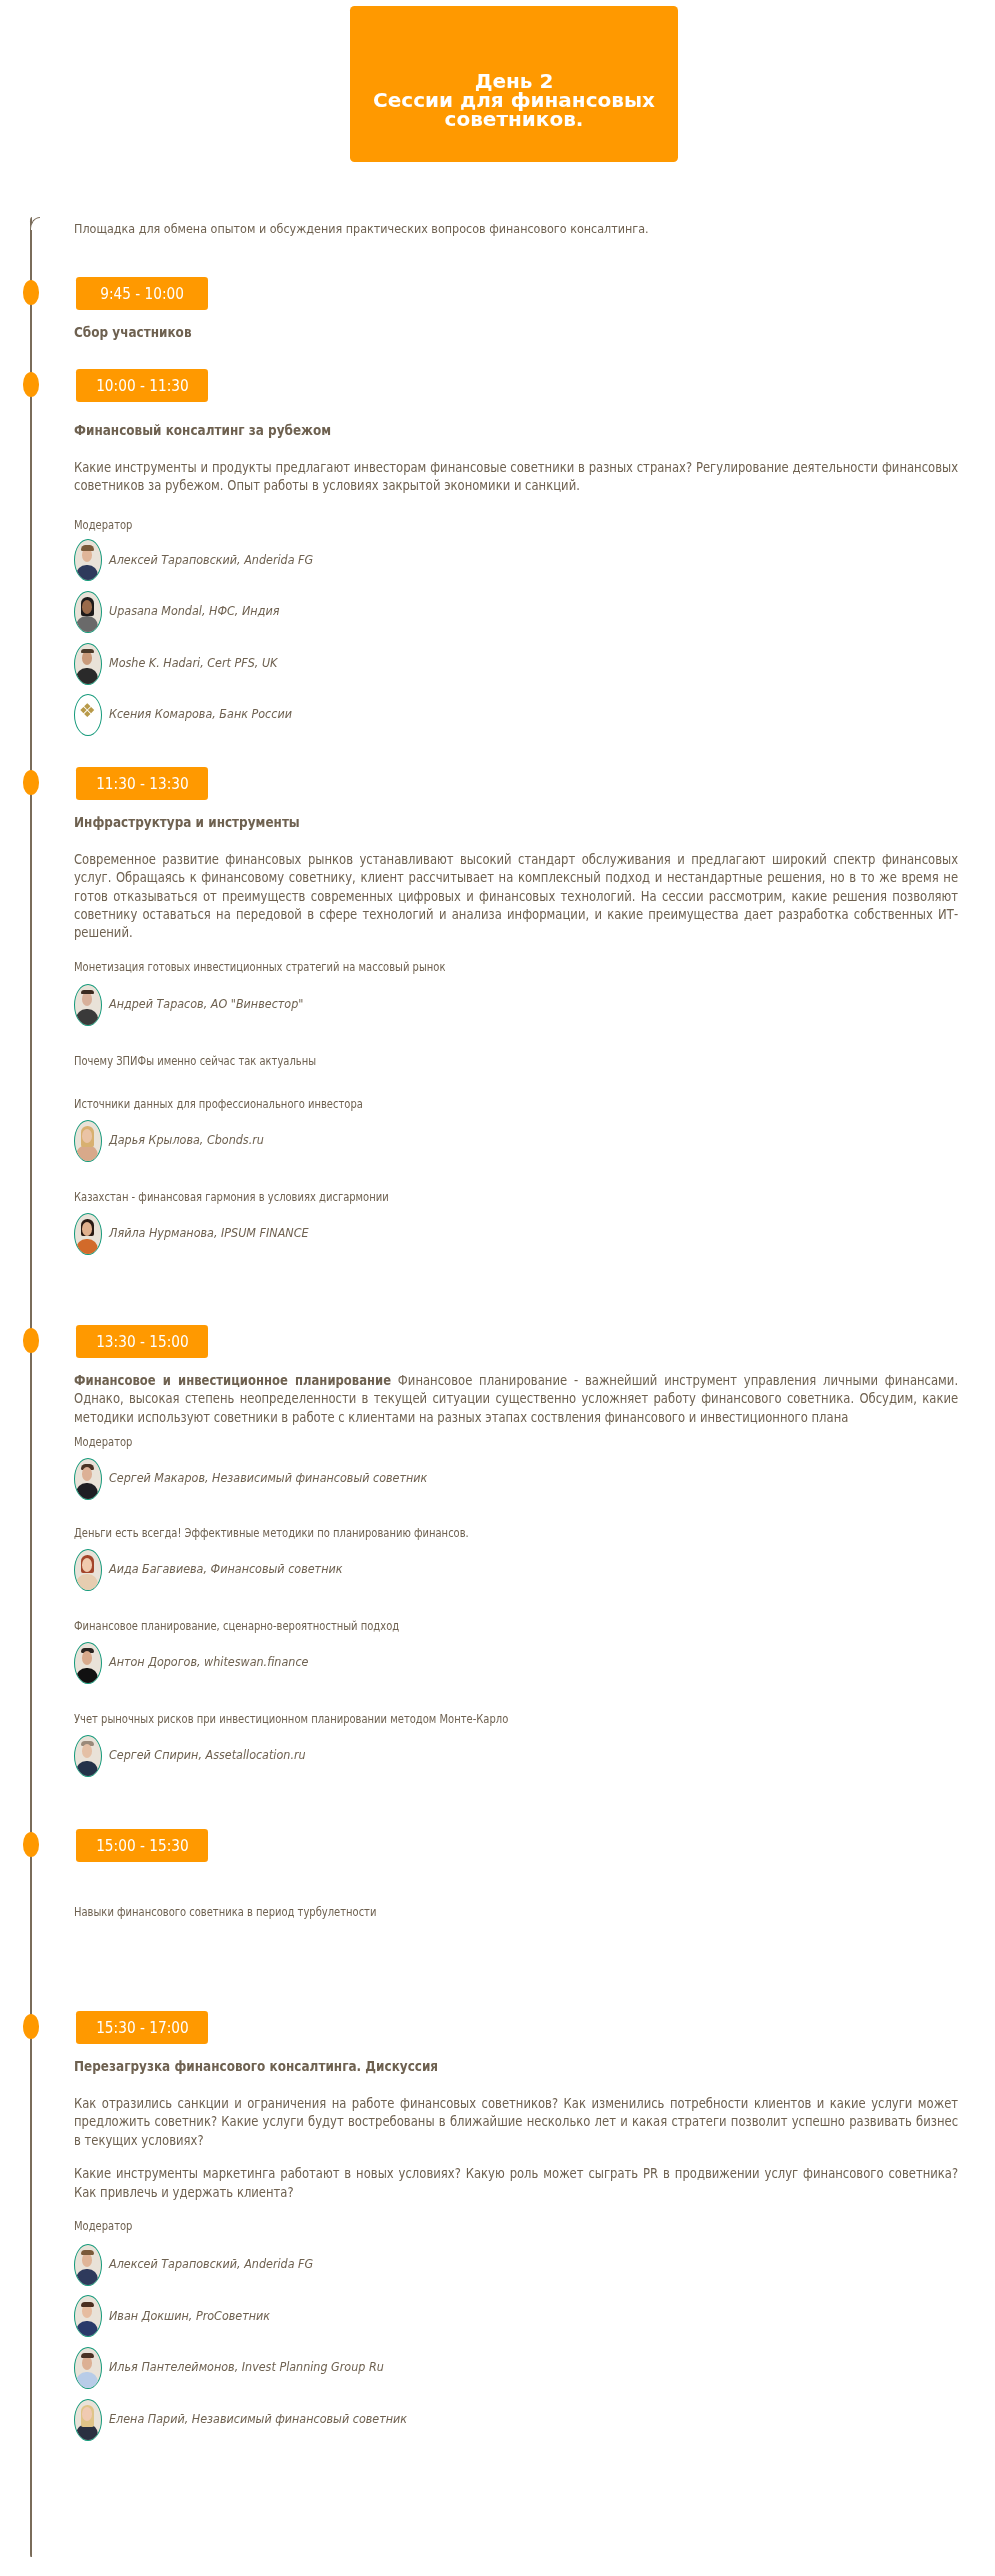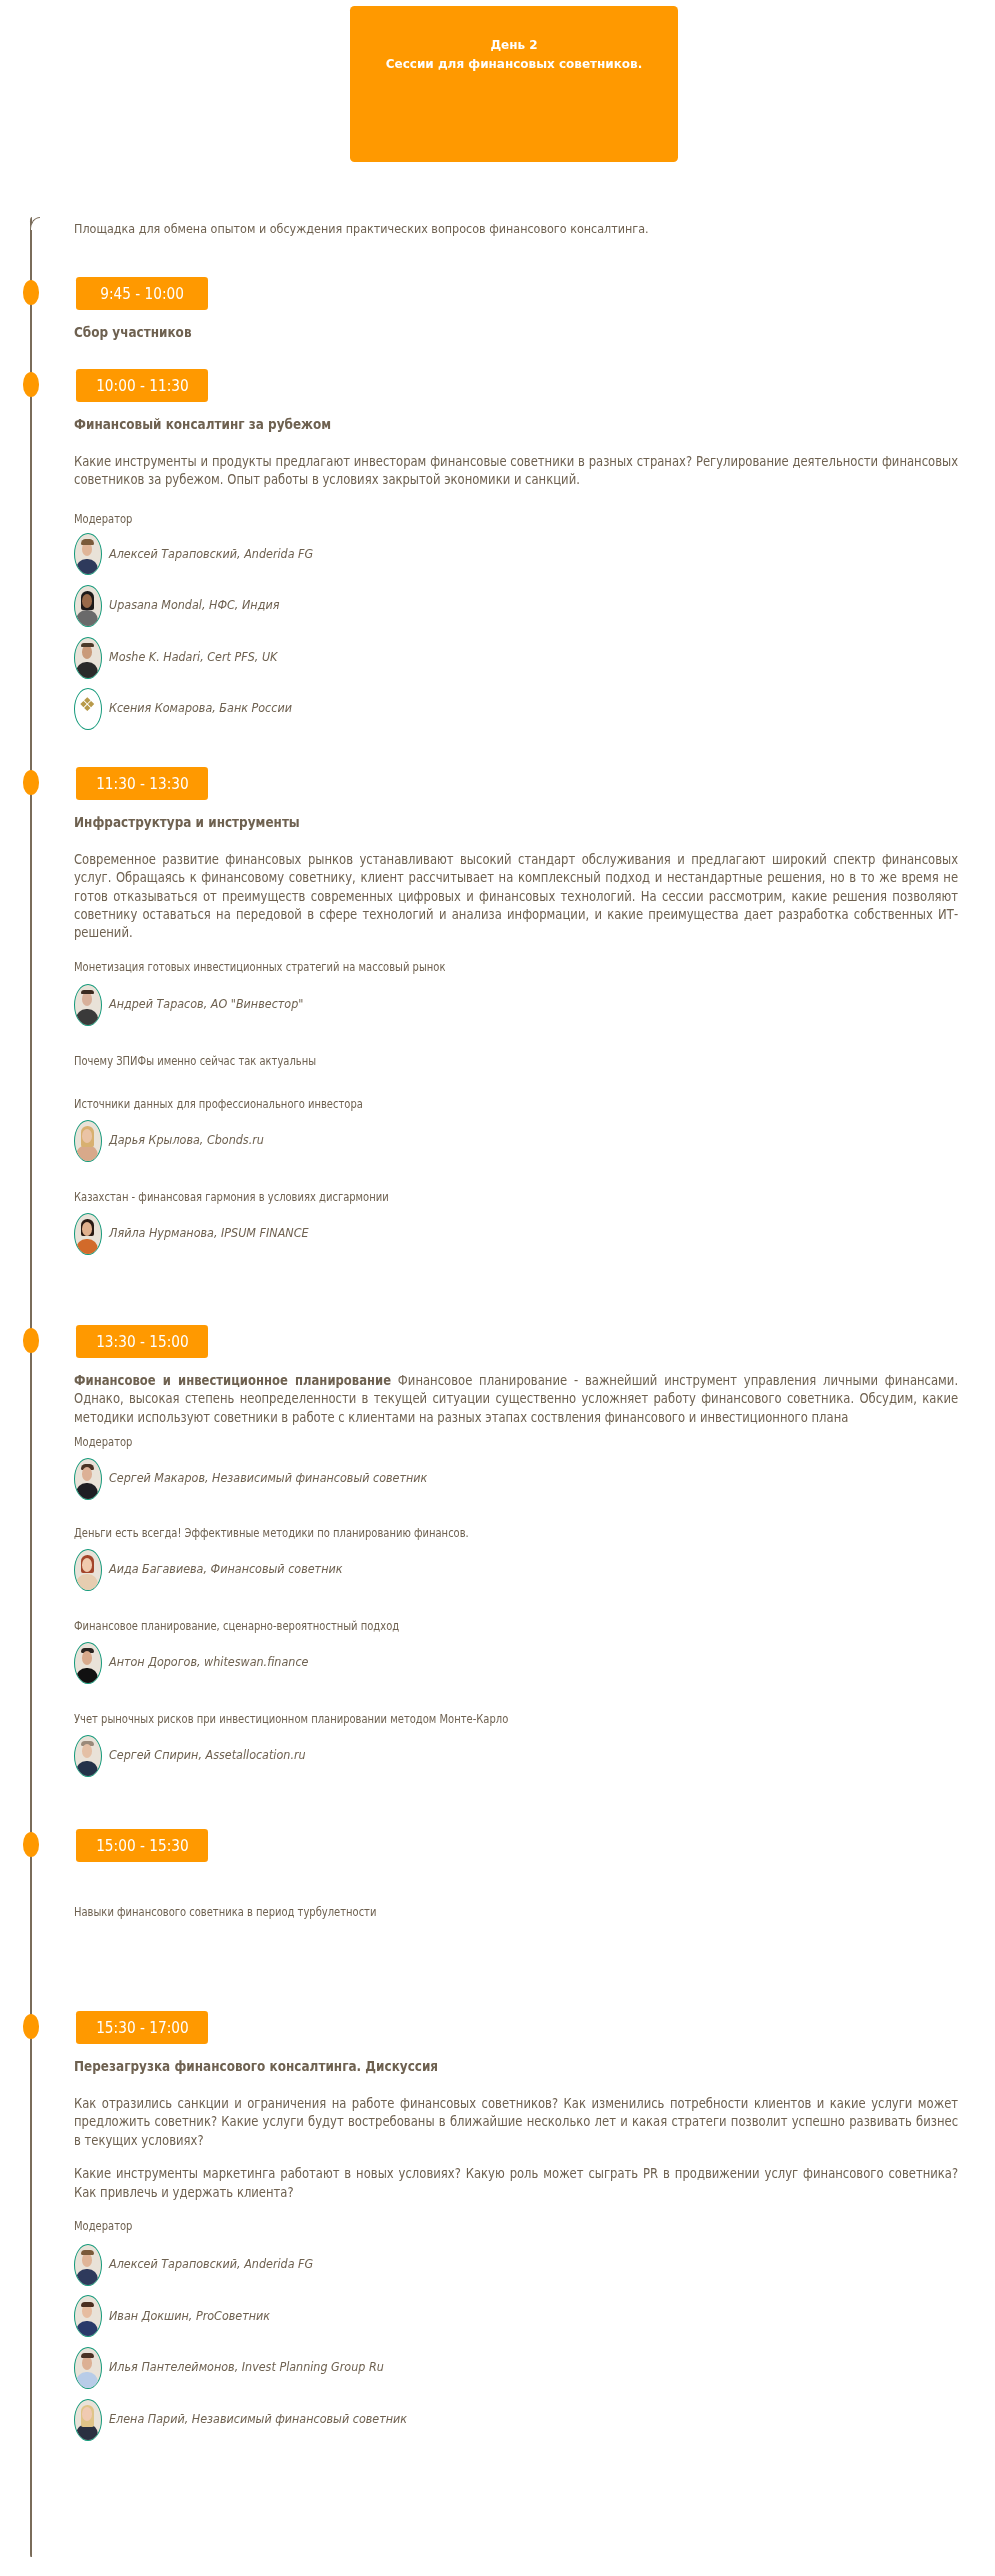--- a/index.html
+++ b/index.html
@@ -2,21 +2,21 @@
 <html style="font-size:10.3px"><head>
 <meta charset="utf-8">
 <style>
   * { box-sizing: border-box; margin: 0; padding: 0; }
   html, body { width: 996px; background: #ffffff; }
   body { font-family: "DejaVu Sans", sans-serif; color: #6e6150; position: relative; min-height: 2576px; }
 
   .header-box {
     position: absolute; left: 350px; top: 5.8px; width: 328px; height: 156px;
     background: #ff9900; border-radius: 4.5px; color: #fff; text-align: center;
-    font-weight: bold; font-size: 12px; line-height: 19px; padding-top: 30px;
+    font-weight: bold; font-size: 20px; line-height: 19px; padding-top: 66px;
   }
 
   .timeline {
     position: absolute; left: 0; top: 217px; width: 996px;
   }
   .tl-line {
     position: absolute; left: 30px; top: 0; width: 1.9px; height: 2340px;
     background: #7a6c5a; border-top-left-radius: 9px 19px; border-bottom-left-radius: 2.6px 13px;
   }
   .tl-curve {
@@ -90,21 +90,21 @@
     <div class="dot"></div>
     <div class="time-badge"><span>9:45 - 10:00</span></div>
     <div class="content" style="top:46px;">
       <div class="s-title">Сбор участников</div>
     </div>
   </div>
 
   <div class="session" style="top:152px;">
     <div class="dot"></div>
     <div class="time-badge"><span>10:00 - 11:30</span></div>
-    <div class="content" style="top:46px;">
+    <div class="content" style="top:52px;">
       <div class="s-title">Финансовый консалтинг за рубежом</div>
       <div class="s-desc" style="margin-top:19px;">Какие инструменты и продукты предлагают инвесторам финансовые советники в разных странах? Регулирование деятельности финансовых советников за рубежом. Опыт работы в условиях закрытой экономики и санкций.</div>
       <div class="label" style="margin-top:23px;">Модератор</div>
       <div style="margin-top:6.4px;">
         <div class="speaker">
           <div class="avatar">
               <div class="body" style="background:#2e3a5c"></div>
               <div class="face" style="background:#e0b598"></div>
               <div class="hair" style="background:#7a5a3a;height:5.1px"></div>
             </div>

